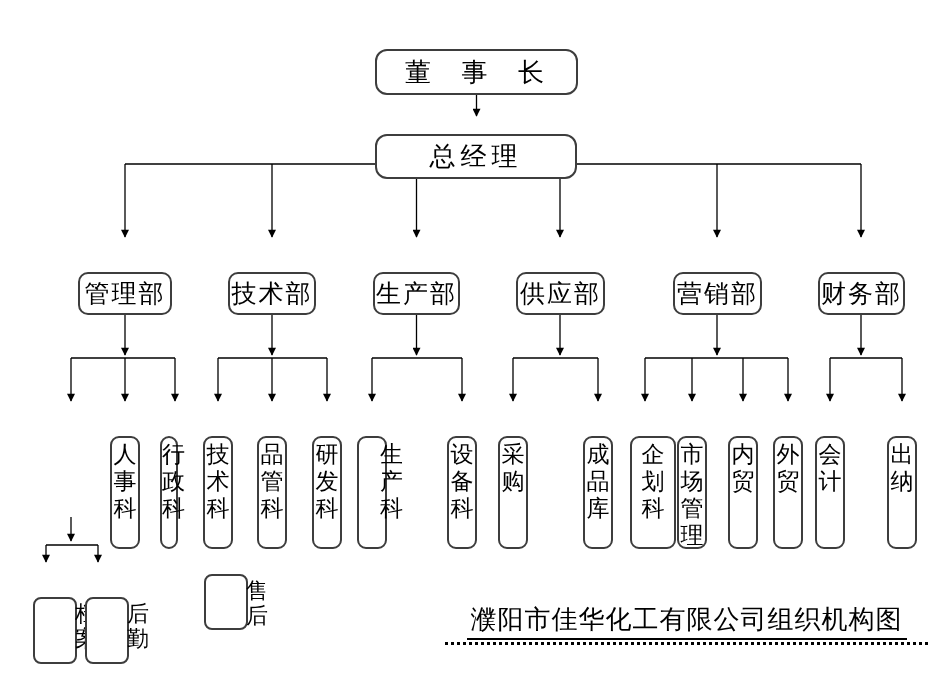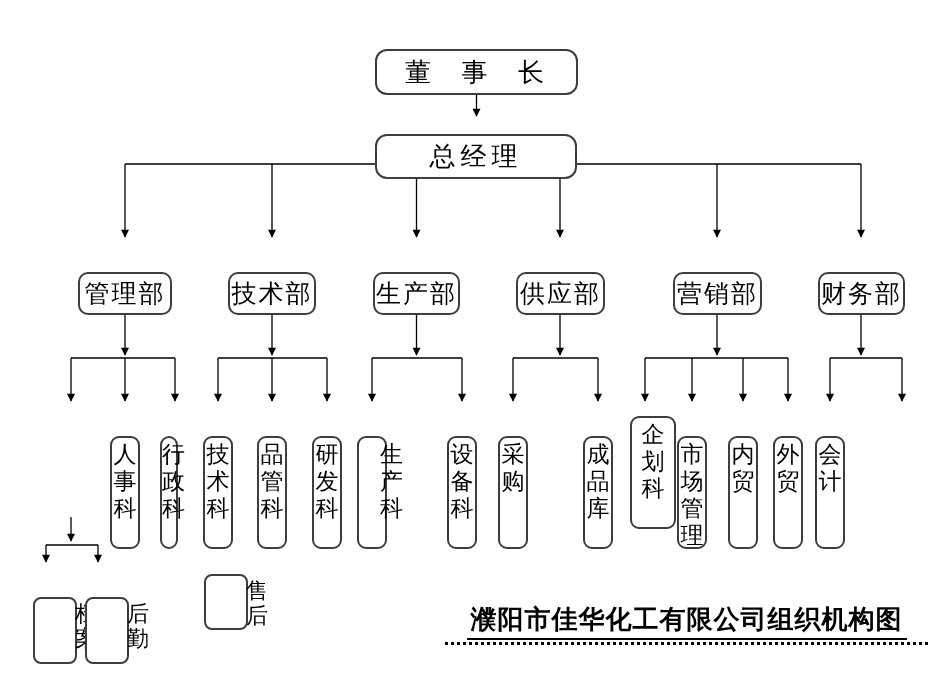--- a/index.html
+++ b/index.html
@@ -17,21 +17,21 @@
   .node.v{
     display:block;white-space:normal;word-break:break-all;text-align:center;
     font-size:23px;line-height:27px;letter-spacing:0;padding-top:3px;border-radius:9px;
   }
   .node.v4{font-size:22px;line-height:25px;padding-top:2px;border-radius:8px;padding-left:40px;}
   .chairman-spacing{word-spacing:16px;letter-spacing:4px;}
   .gm-spacing{letter-spacing:5px;}
   .title-wrap{position:absolute;left:445px;top:602px;width:483px;}
   .title-row{text-align:center;}
   .title-text{
-    display:inline-block;font-size:26px;font-weight:bold;letter-spacing:1px;
+    display:inline-block;font-size:26px;font-weight:normal;letter-spacing:1px;
     border-bottom:2px solid #000;padding:0 4px 1px 4px;white-space:nowrap;
   }
   .dotted-rule{height:0;border-bottom:3px dotted #000;margin-top:2px;}
 </style>
 </head>
 <body>
 
 <div class="canvas">
 
   <svg class="connectors" width="938" height="684" viewBox="0 0 938 684" xmlns="http://www.w3.org/2000/svg">
@@ -105,25 +105,26 @@
 
   <div class="node v" style="left:110px;top:404px;width:30px;height:113px;">人事科</div>
   <div class="node v" style="left:160px;top:404px;width:18px;height:113px;">行政科</div>
   <div class="node v" style="left:203px;top:404px;width:30px;height:113px;">技术科</div>
   <div class="node v" style="left:257px;top:404px;width:30px;height:113px;">品管科</div>
   <div class="node v" style="left:312px;top:404px;width:30px;height:113px;">研发科</div>
   <div class="node v" style="left:357px;top:404px;width:30px;height:113px;padding-left:21px;">生产科</div>
   <div class="node v" style="left:447px;top:404px;width:30px;height:113px;">设备科</div>
   <div class="node v" style="left:498px;top:404px;width:30px;height:113px;">采购</div>
   <div class="node v" style="left:583px;top:404px;width:30px;height:113px;">成品库</div>
-  <div class="node v" style="left:630px;top:384px;width:46px;height:113px;">企划科</div>
+  <div class="node v" style="left:630px;top:404px;width:46px;height:113px;">企划科</div>
   <div class="node v" style="left:677px;top:404px;width:30px;height:113px;">市场管理</div>
   <div class="node v" style="left:728px;top:404px;width:30px;height:113px;">内贸</div>
   <div class="node v" style="left:773px;top:404px;width:30px;height:113px;">外贸</div>
   <div class="node v" style="left:815px;top:404px;width:30px;height:113px;">会计</div>
+  <div class="node v" style="left:887px;top:404px;width:30px;height:113px;">出纳</div>
 
   <div class="node v v4" style="left:33px;top:565px;width:26px;height:67px;">档案</div>
   <div class="node v v4" style="left:85px;top:565px;width:26px;height:67px;">后勤</div>
   <div class="node v v4" style="left:204px;top:542px;width:30px;height:56px;">售后</div>
 
   <div class="title-wrap">
     <div class="title-row">
       <span class="title-text">濮阳市佳华化工有限公司组织机构图</span>
     </div>
     <div class="dotted-rule"></div>

